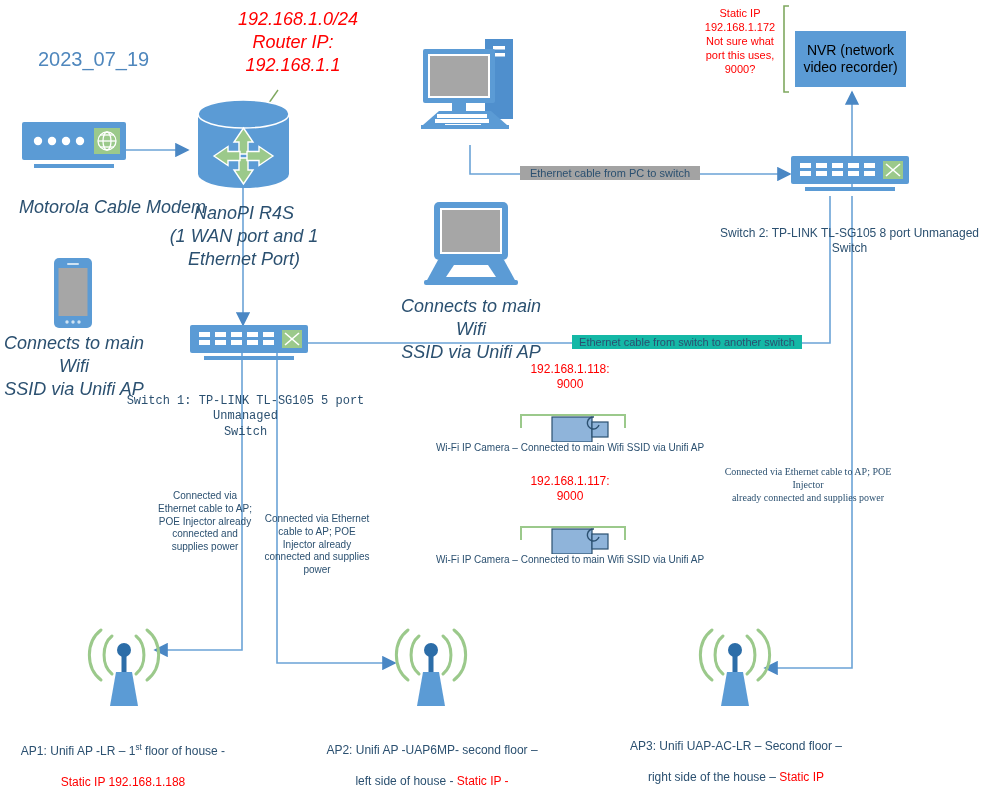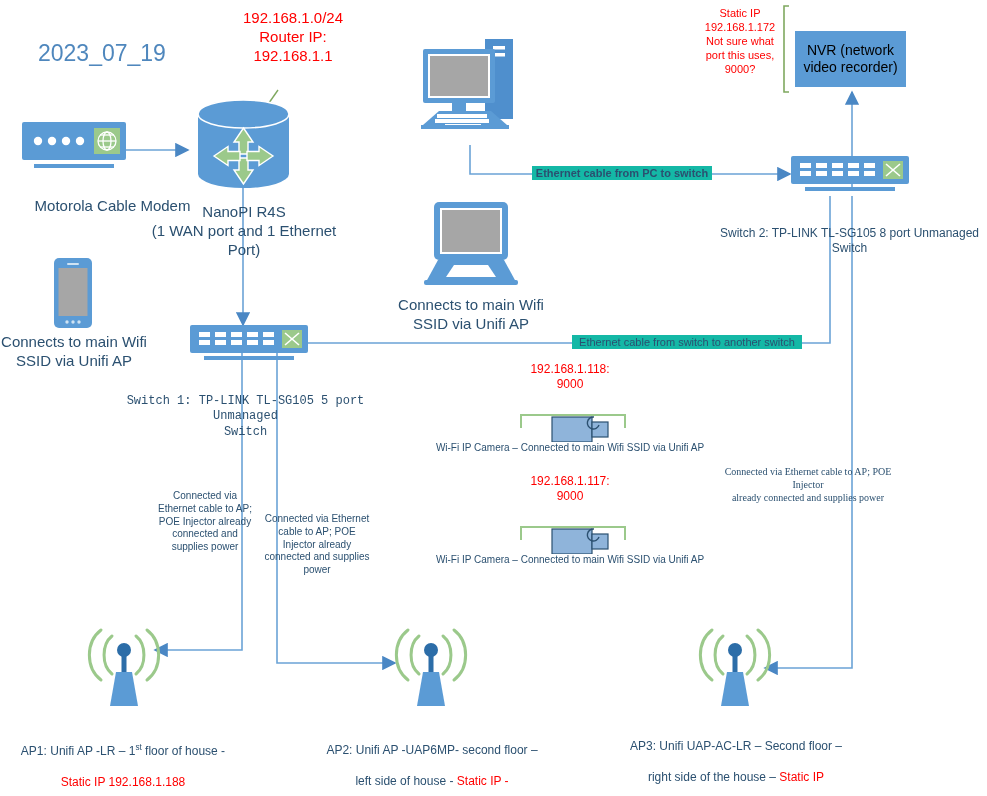--- a/index.html
+++ b/index.html
@@ -30,28 +30,29 @@
   .lbl {
     position: absolute;
     text-align: center;
     color: #2b5070;
     line-height: 1.28;
     white-space: pre-line;
   }
   .lbl-red {
     color: #ff0000;
   }
-  .t13 { font-size: 15px; }
+  .t13 { font-size: 18px; font-style: italic; }
   .t12 { font-size: 12px; }
   .t11 { font-size: 11px; }
   .t10 { font-size: 10px; }
   .date-label {
     position: absolute;
     color: #4f87bd;
-    font-size: 23px;
+    font-size: 20px;
+    margin-top: 8px;
   }
   .nvr-box {
     position: absolute;
     background: #5b9bd5;
     color: #000000;
     font-size: 14px;
     text-align: center;
     line-height: 1.18;
     display: flex;
     align-items: center;
@@ -256,21 +257,21 @@
       <path d="M1,20 L1,7 L105,7 L105,20" stroke="#9bc98b" stroke-width="2" fill="none"></path>
       <rect x="32" y="9" width="40" height="25" fill="#8fb4da" stroke="#2b5070" stroke-width="1.2"></rect>
       <rect x="72" y="14" width="16" height="15" fill="#8fb4da" stroke="#2b5070" stroke-width="1.2"></rect>
       <path d="M74,9 a6,6 0 1 0 5,8" stroke="#2b5070" stroke-width="1.4" fill="none"></path>
     </svg>
   </div>
   <div class="lbl lbl-red t12" style="left:500px; top:474px; width:140px;">192.168.1.117:
 9000</div>
   <div class="lbl t10" style="left:420px; top:554px; width:300px;">Wi-Fi IP Camera – Connected to main Wifi SSID via Unifi AP</div>
 
-  <div class="lbl t11" style="left:532px; top:166px; width:180px; background:#14b8a6;font-weight:bold;">Ethernet cable from PC to switch</div>
+  <div class="lbl t11" style="left:520px; top:166px; width:180px; background:#a3a3a3;">Ethernet cable from PC to switch</div>
   <div class="lbl t11" style="left:528px; top:335px; width:230px; background:#14b8a6;margin-left:44px;">Ethernet cable from switch to another switch</div>
   <div class="lbl t10" style="left:140px; top:446px; width:130px;margin-top:44px;">Connected via
 Ethernet cable to AP;
 POE Injector already
 connected and
 supplies power</div>
   <div class="lbl t10" style="left:252px; top:513px; width:130px;">Connected via Ethernet
 cable to AP; POE
 Injector already
 connected and supplies

